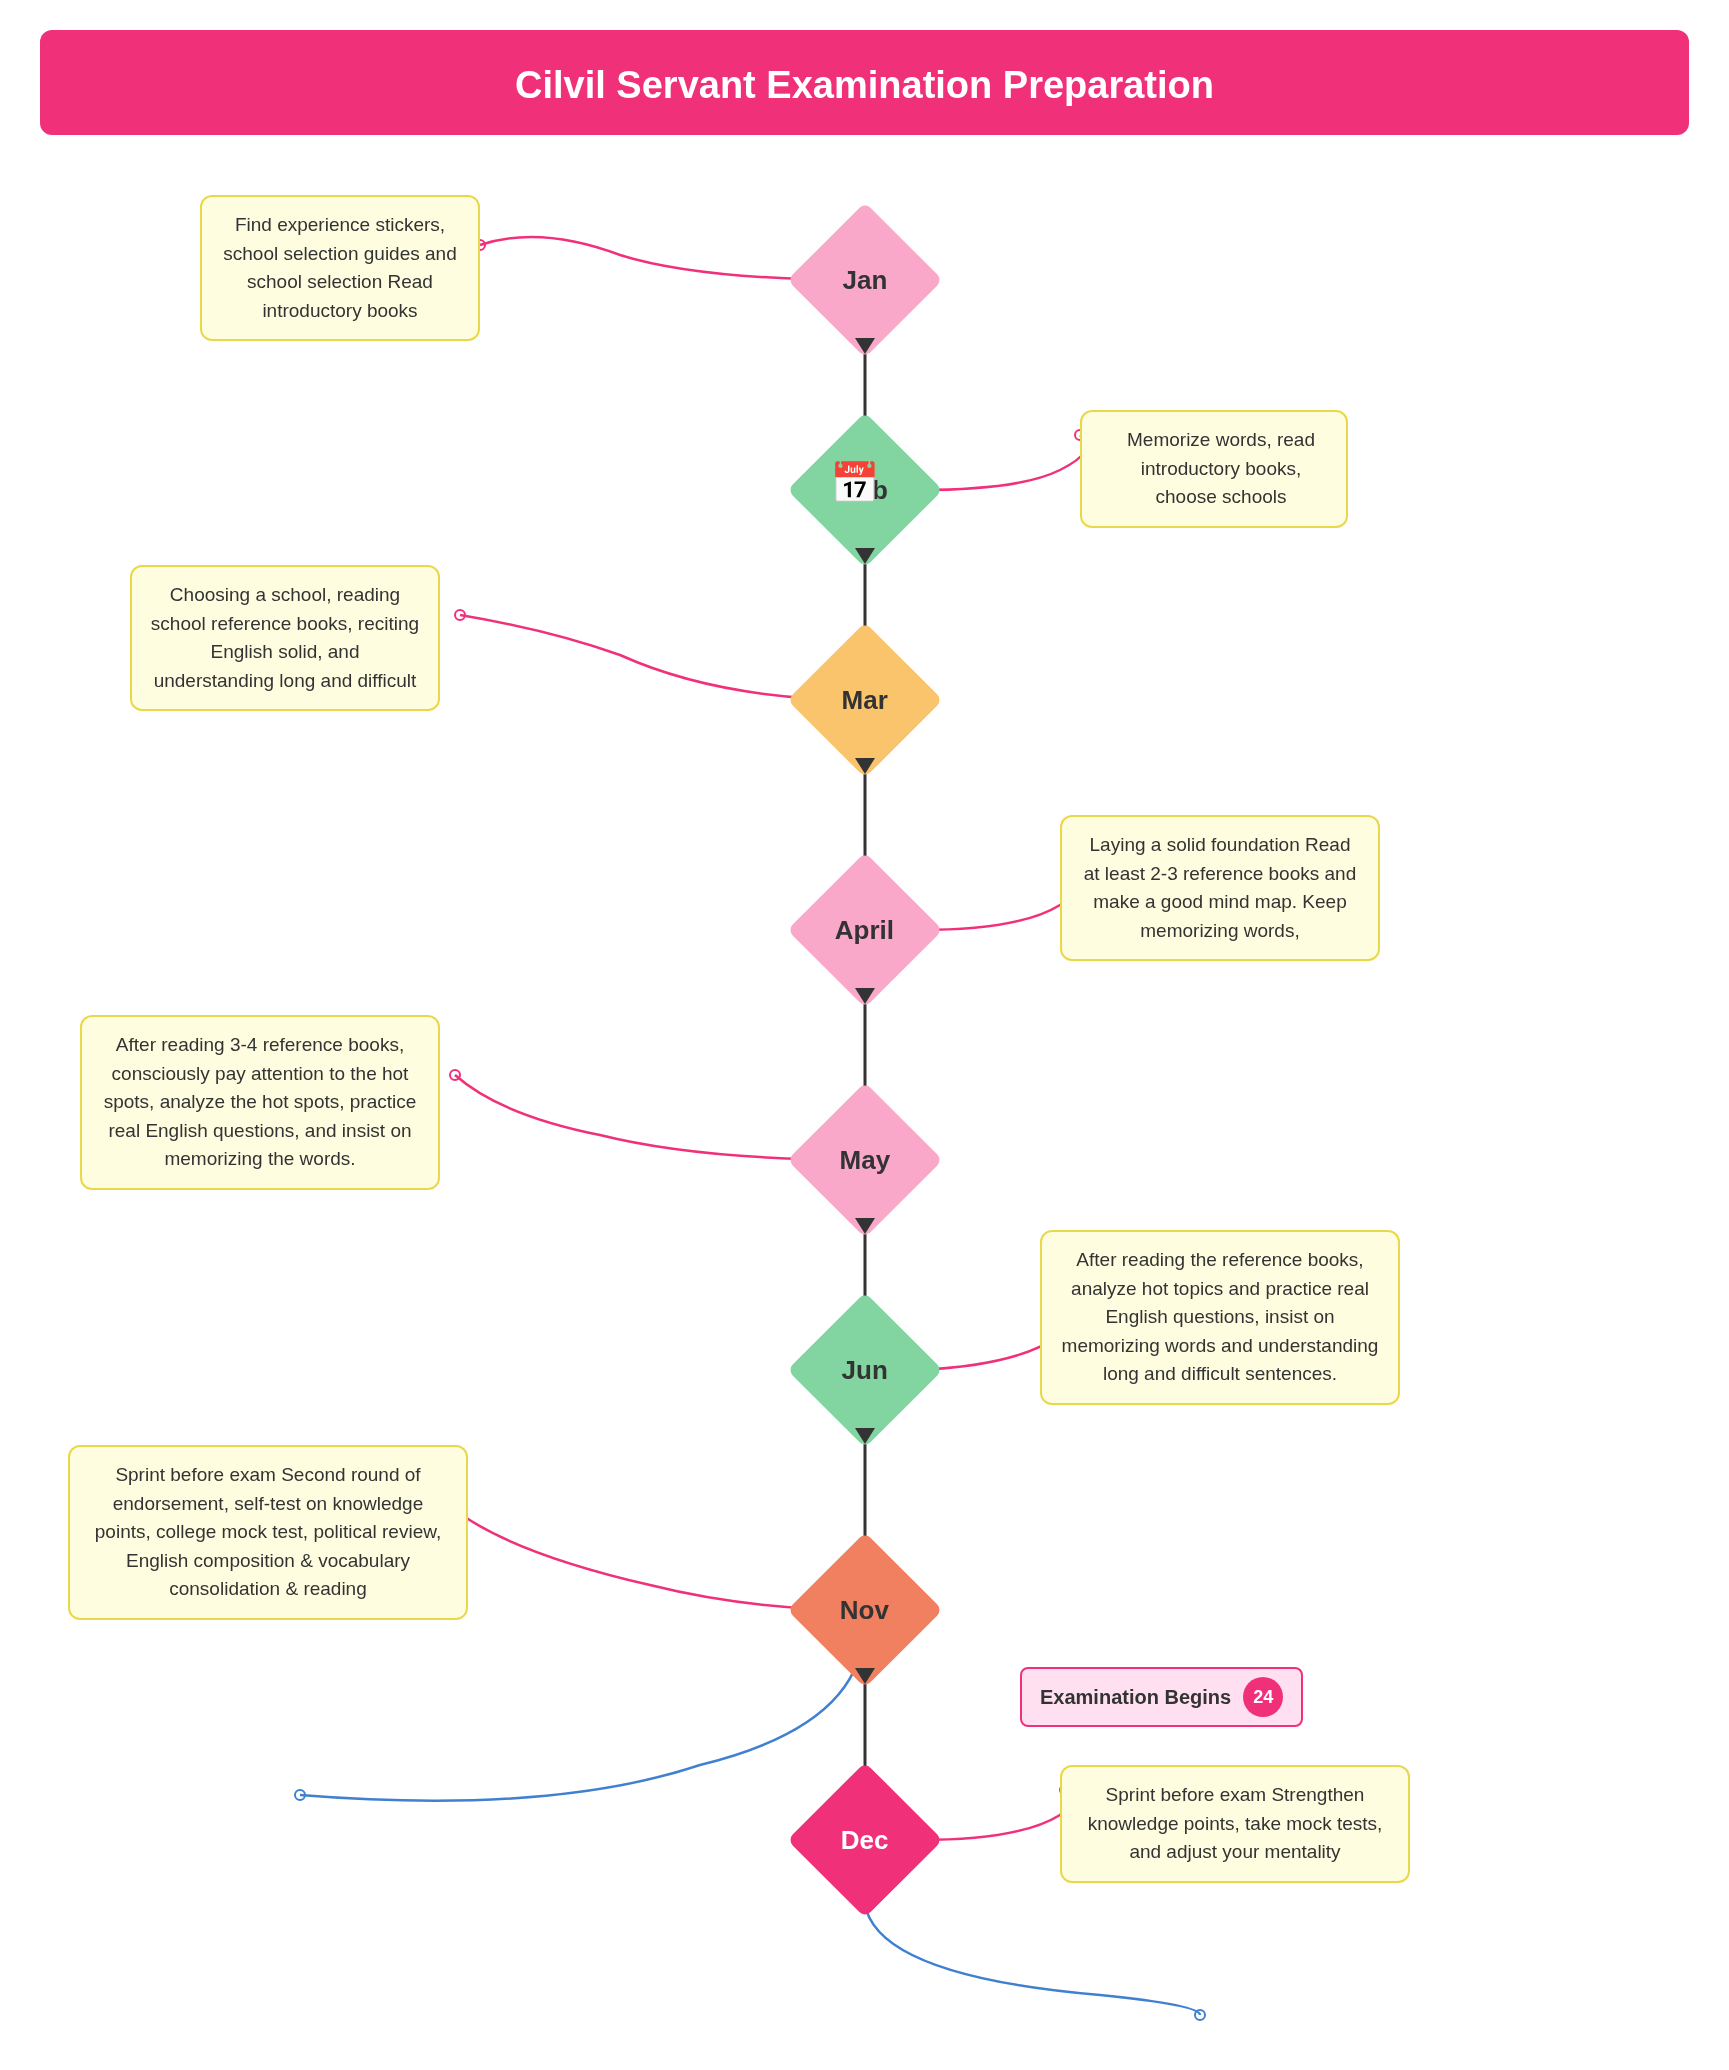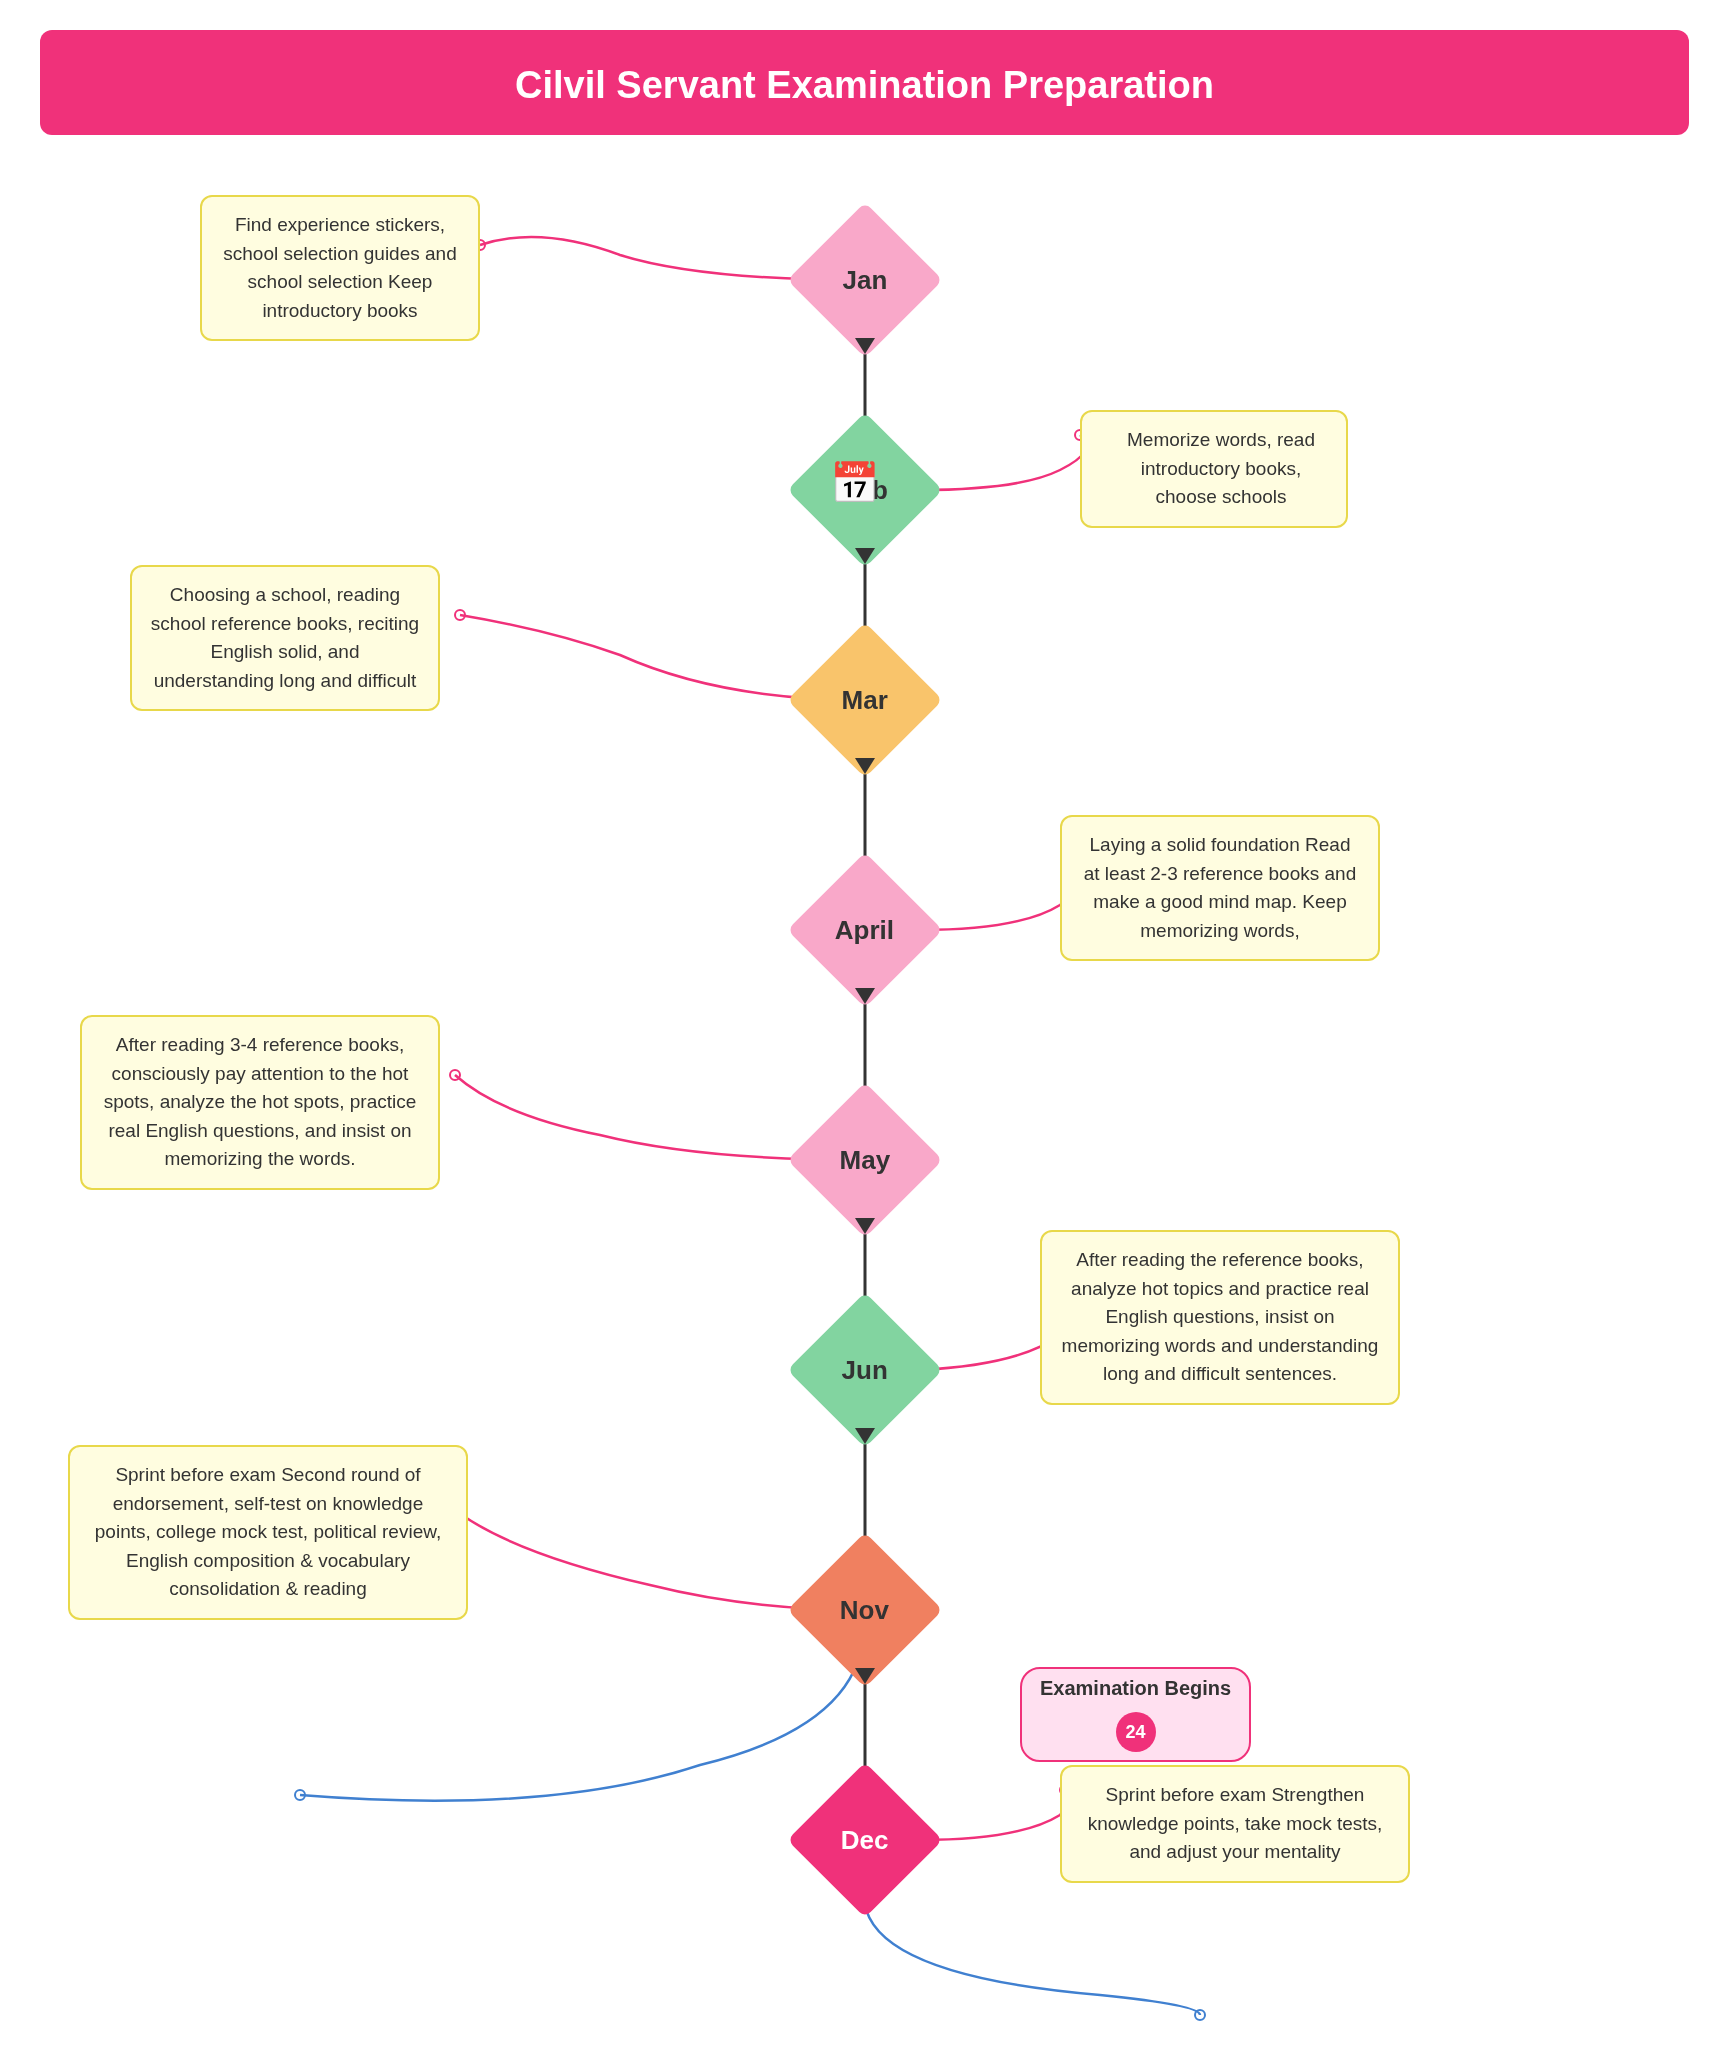--- a/index.html
+++ b/index.html
@@ -101,29 +101,28 @@
       width: 1729px;
       height: 1950px;
       pointer-events: none;
     }
 
     
     .exam-badge {
       position: absolute;
       background: #ffe0f0;
       border: 2px solid #f0317a;
-      border-radius: 20px;
+      border-radius: 8px;
       padding: 8px 18px;
       font-size: 20px;
       font-weight: bold;
       color: #333;
       display: flex;
       align-items: center;
       gap: 12px;
-      flex-direction: column;
     }
     .exam-circle {
       background: #f0317a;
       color: #fff;
       border-radius: 50%;
       width: 40px;
       height: 40px;
       display: flex;
       align-items: center;
       justify-content: center;
@@ -253,21 +252,21 @@
   <div class="month-node" style="top: 1620px;">
     <div class="diamond" style="background: #f0317a;">
       <span class="diamond-label" style="color:#fff;">Dec</span>
     </div>
   </div>
 
   <div class="info-box" style="top: 30px; left: 200px; width: 280px;">
     <span>Find experience stickers,
 school selection guides
 and school selection
-Keep introductory books</span>
+Read introductory books</span>
   </div>
 
   <div class="info-box" style="top: 245px; left: 1080px; width: 268px; padding-left: 32px;">
     <span>Memorize words, read introductory books, choose schools</span>
   </div>
 
   <div class="info-box" style="top: 400px; left: 130px; width: 310px;">
     <span>Choosing a school, reading school reference books, reciting English solid, and understanding long and difficult</span>
   </div>
 

